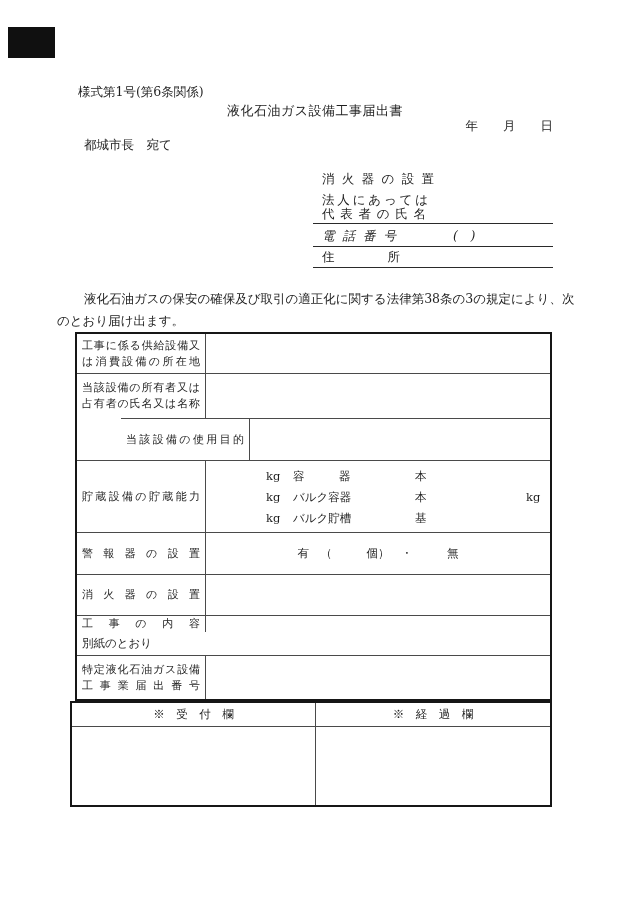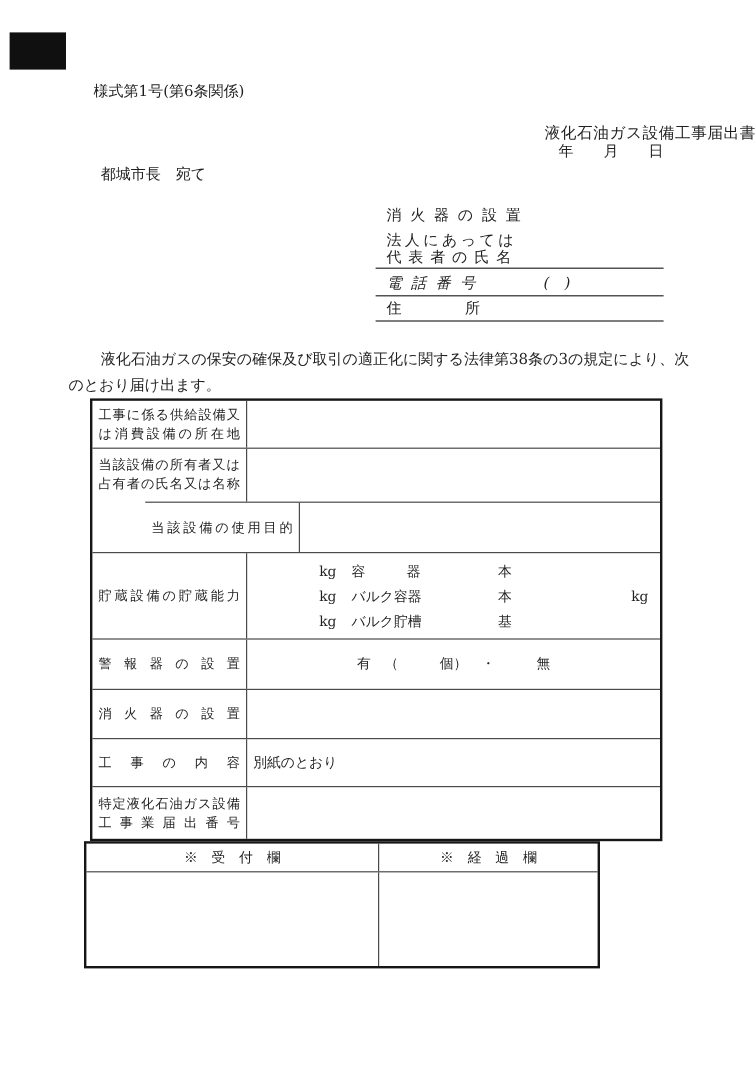--- a/index.html
+++ b/index.html
@@ -1,22 +1,22 @@
 <!DOCTYPE html>
 <html lang="ja"><head>
 <meta charset="utf-8">
 <style>
   html,body{margin:0;padding:0;background:#ffffff;}
   body{font-family:"DejaVu Serif","Liberation Serif",serif;color:#1f1f1f;}
   .page{position:relative;width:630px;height:903px;background:#ffffff;overflow:hidden;}
 
   .corner-mark{position:absolute;left:8px;top:27px;width:47px;height:31px;background:#101010;}
 
-  .form-number{position:absolute;left:78px;top:68px;font-size:12.5px;}
-  .doc-title{position:absolute;left:0;right:0;top:102px;text-align:right;font-size:13px;letter-spacing:0.5px;}
+  .form-number{position:absolute;left:78px;top:84px;font-size:12.5px;}
+  .doc-title{position:absolute;left:0;right:0;top:102px;text-align:center;font-size:13px;letter-spacing:0.5px;}
   .date-line{position:absolute;right:77px;top:118px;font-size:12.5px;}
   .addressee{position:absolute;left:84px;top:137px;font-size:12.5px;}
 
   .applicant{position:absolute;left:313px;top:170px;width:240px;font-size:12.5px;}
   .a-row{position:absolute;left:0;width:240px;box-sizing:border-box;padding-left:9px;line-height:14px;}
   .a-name{top:2px;}
   .a-corp1{top:23px;}
   .a-corp2{top:37px;height:17px;border-bottom:1px solid #2a2a2a;}
   .a-phone{top:59px;height:18px;border-bottom:1px solid #2a2a2a;font-style:italic;}
   .a-addr{top:80px;height:18px;border-bottom:1px solid #2a2a2a;}
@@ -29,33 +29,33 @@
 
   .main-table{position:absolute;left:75px;top:332px;width:477px;border:2px solid #161616;box-sizing:border-box;background:#fff;}
   .t-row{display:flex;box-sizing:border-box;}
   .t-row + .t-row{border-top:1px solid #4a4a4a;}
   .t-label{width:129px;box-sizing:border-box;border-right:1px solid #4a4a4a;
            padding:0 5px;display:flex;flex-direction:column;justify-content:center;
            font-size:11px;line-height:16px;}
   .t-label .lline{text-align:justify;text-align-last:justify;}
   .t-value{flex:1;position:relative;display:flex;align-items:center;font-size:11.5px;box-sizing:border-box;}
   .r1{height:39px;}.r2{height:45px;}.r3{height:42px;margin-left:44px;}.r4{height:72px;}
-  .r5{height:42px;}.r6{height:41px;}.r7{height:40px;}.r8{height:44px;}
+  .r5{height:42px;}.r6{height:41px;}.r7{height:40px;flex-direction:column;}.r8{height:44px;}
   .v-center{justify-content:center;}
   .v-fire{padding-left:98px;}
   .v-detail{padding-left:5px;}
   .storage{position:relative;width:100%;height:100%;}
   .s-line{position:absolute;left:0;width:100%;height:14px;line-height:14px;}
   .s-l1{top:8px;}.s-l2{top:29px;}.s-l3{top:50px;}
   .s-unit{position:absolute;left:60px;}
   .s-item{position:absolute;left:87px;}
   .s-counter{position:absolute;left:209px;}
   .s-suffix{position:absolute;left:320px;}
 
-  .footer-table{position:absolute;left:70px;top:701px;width:430px;border:2px solid #161616;box-sizing:border-box;background:#fff;}
+  .footer-table{position:absolute;left:70px;top:701px;width:482px;border:2px solid #161616;box-sizing:border-box;background:#fff;}
   .f-head{display:flex;height:24px;border-bottom:1px solid #4a4a4a;box-sizing:border-box;}
   .f-body{display:flex;height:78px;}
   .f-cell-l{width:244px;box-sizing:border-box;border-right:1px solid #4a4a4a;}
   .f-cell-r{flex:1;}
   .f-head .f-cell-l,.f-head .f-cell-r{display:flex;align-items:center;justify-content:center;font-size:11.5px;}
 </style>
 </head>
 <body>
 
 <div class="page">

